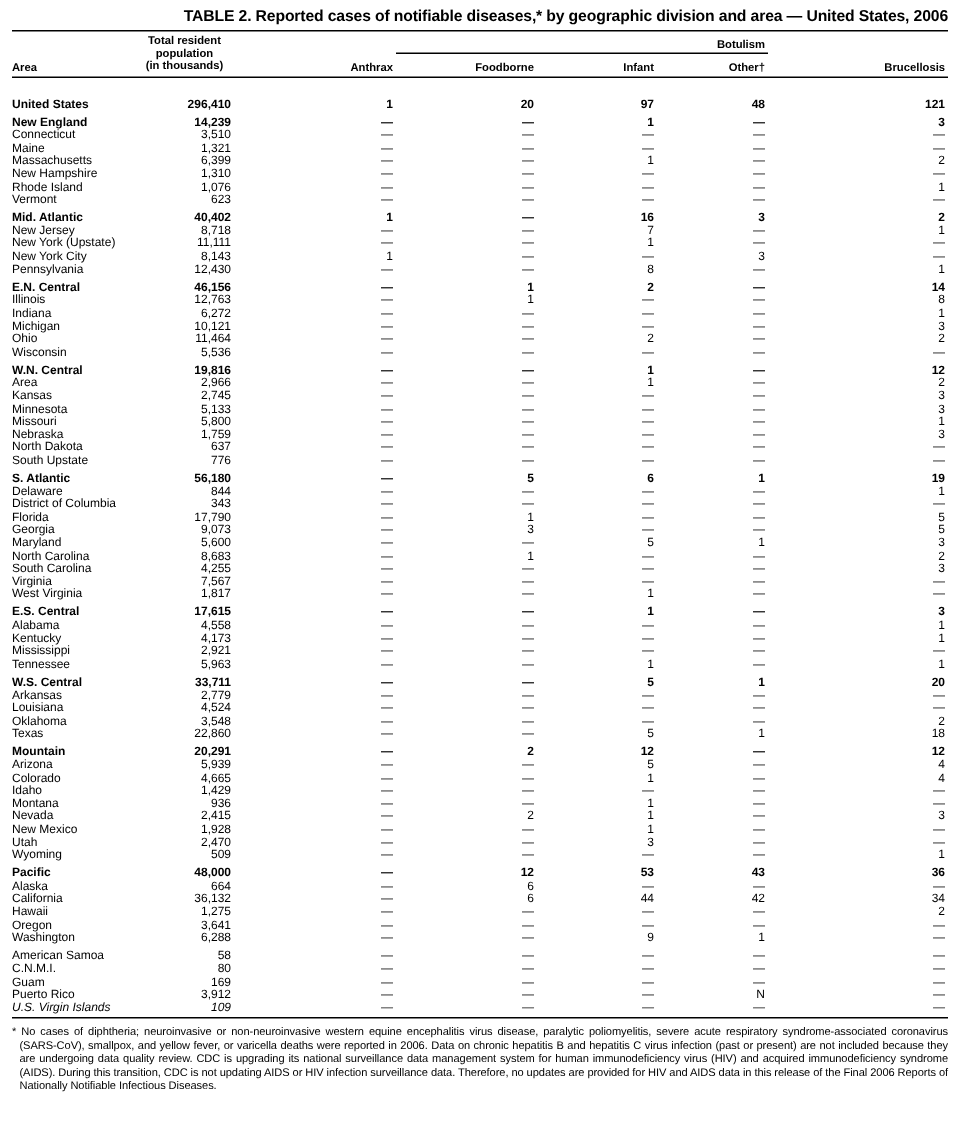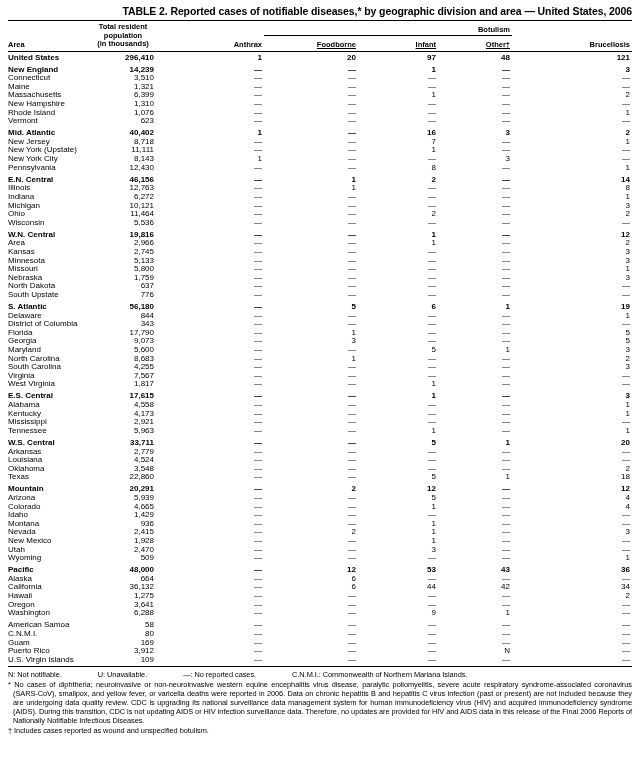--- a/index.html
+++ b/index.html
@@ -36,34 +36,34 @@
     font-weight: bold;
     vertical-align: bottom;
     padding: 2px 2px 2px 0;
     border-bottom: 1px solid #000;
     white-space: pre;
   }
   thead th.area { text-align: left; }
   thead th.num { text-align: right; }
   thead th.pop { text-align: center; line-height: 8.5px; }
   thead th.botulism { text-align: right; padding-bottom: 1px; }
-  thead tr.subhead th { padding-top: 2px; text-decoration: underline; }
+  thead tr.subhead th { padding-top: 2px; }
   tbody td {
     font-size: 8px;
     line-height: 8.6px;
     padding: 0 2px 0 0;
     text-align: right;
     white-space: nowrap;
     overflow: visible;
   }
   tbody td:first-child { text-align: left; padding-left: 0; }
   tbody tr.bold td { font-weight: bold; }
   tbody tr.gap td { padding-top: 3.5px; }
-  tbody tr:first-child td { padding-top: 2px; }
-  tbody tr:last-child td { padding-bottom: 2px; }
+  tbody tr:first-child td { padding-top: 14px; }
+  tbody tr:last-child td { padding-bottom: 2px; font-style: italic; }
   .footnotes {
     padding-top: 3px;
     font-size: 7.4px;
     line-height: 9px;
     letter-spacing: -0.05px;
   }
   .legend span { display: inline-block; margin-right: 34px; }
   .legend span:last-child { margin-right: 0; }
   .fn {
     margin-top: 1px;
@@ -705,21 +705,14 @@
         <td>—</td>
         <td>—</td>
         <td>—</td>
         <td>—</td>
         <td>—</td>
       </tr>
     </tbody>
 </table>
 
 <div class="footnotes">
-  <div class="legend">
-    <span>N: Not notifiable.</span>
-    <span>U: Unavailable.</span>
-    <span>—: No reported cases.</span>
-    <span>C.N.M.I.: Commonwealth of Northern Mariana Islands.</span>
-  </div>
   <div class="fn"><span class="sym">*</span> <span>No cases of diphtheria; neuroinvasive or non-neuroinvasive western equine encephalitis virus disease, paralytic poliomyelitis, severe acute respiratory syndrome-associated coronavirus (SARS-CoV), smallpox, and yellow fever, or varicella deaths were reported in 2006. Data on chronic hepatitis B and hepatitis C virus infection (past or present) are not included because they are undergoing data quality review. CDC is upgrading its national surveillance data management system for human immunodeficiency virus (HIV) and acquired immunodeficiency syndrome (AIDS). During this transition, CDC is not updating AIDS or HIV infection surveillance data. Therefore, no updates are provided for HIV and AIDS data in this release of the Final 2006 Reports of Nationally Notifiable Infectious Diseases.</span></div>
-  <div class="fn"><span class="sym">†</span> <span>Includes cases reported as wound and unspecified botulism.</span></div>
 </div>
 
 </body></html>

